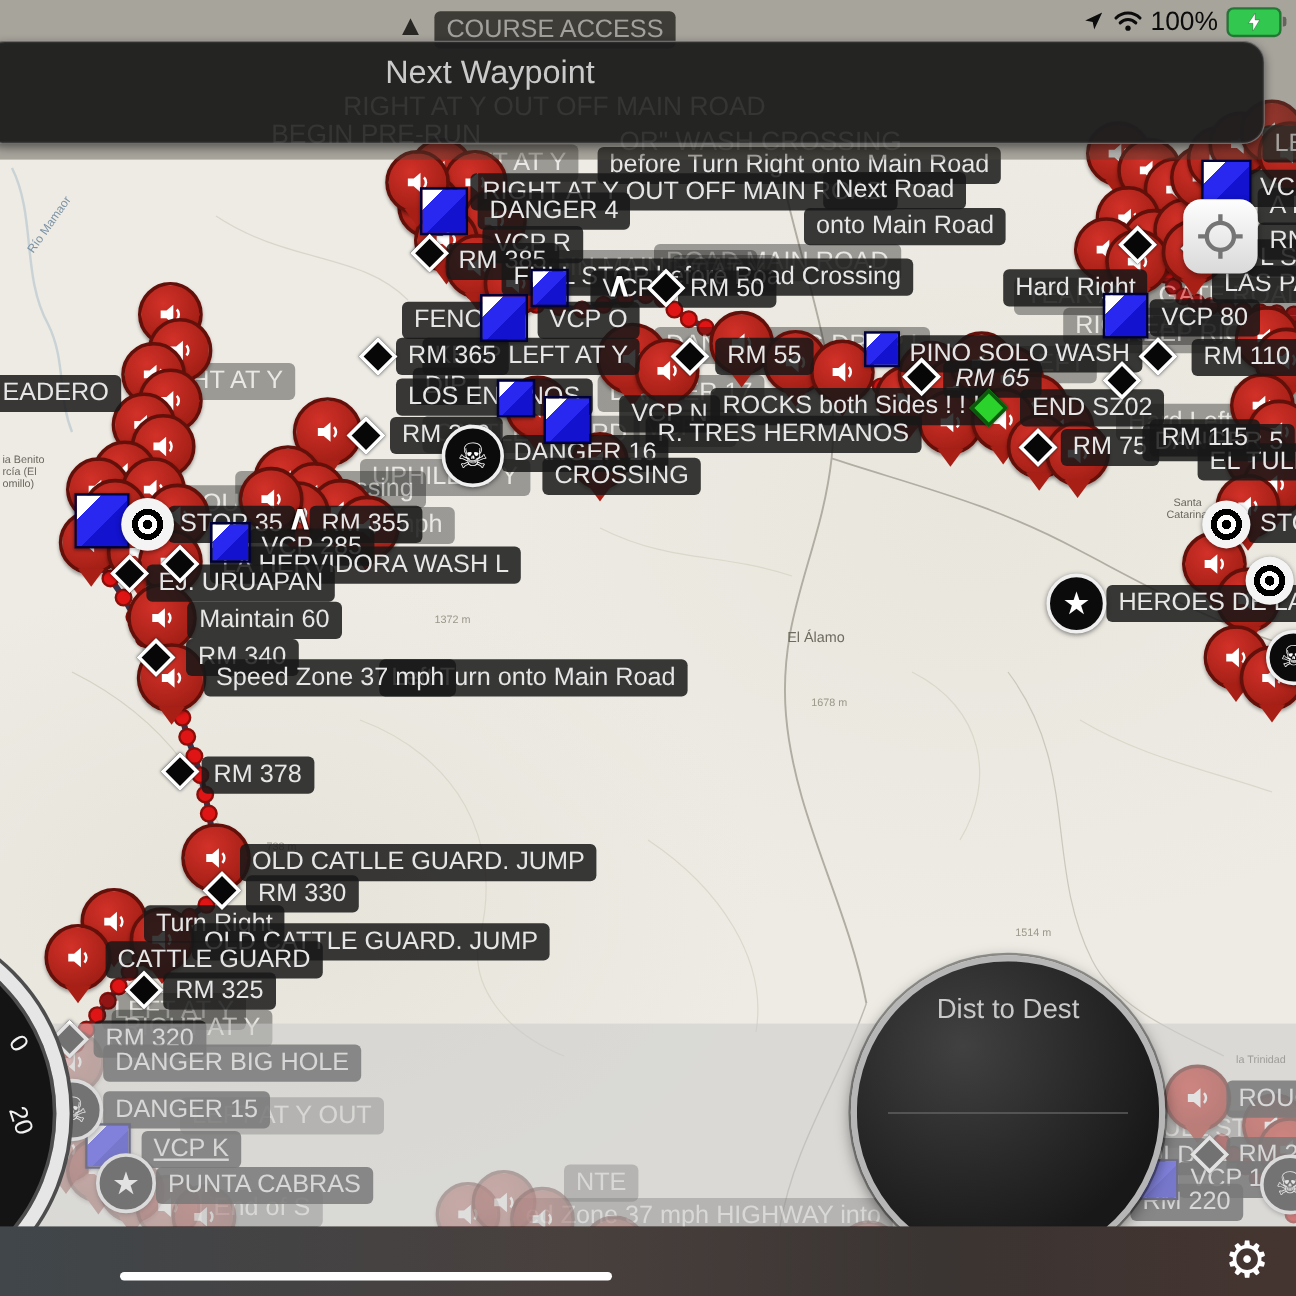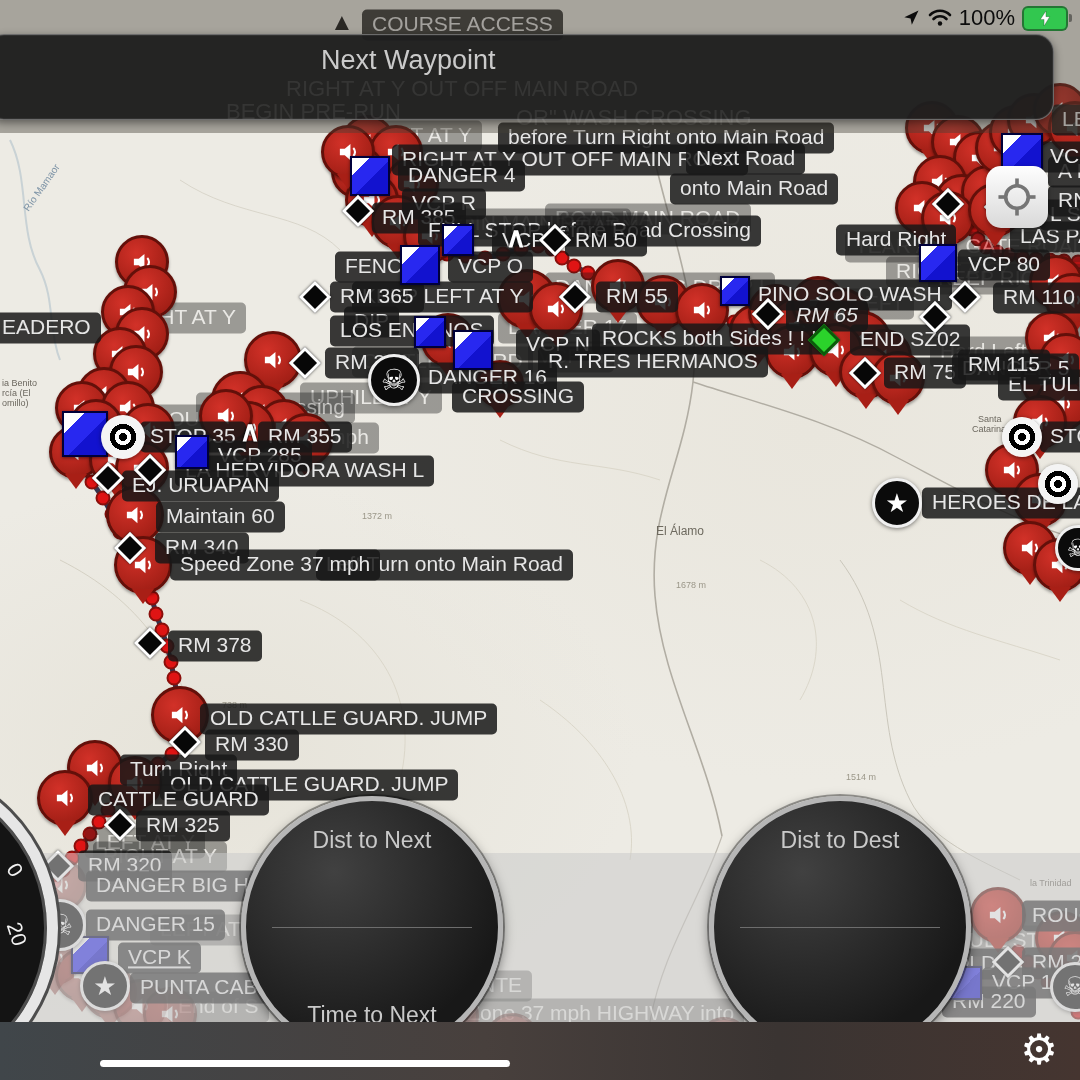--- a/index.html
+++ b/index.html
@@ -974,25 +974,20 @@
       <line x1="8" y1="31" x2="18" y2="31" stroke="#757575" stroke-width="4.5"></line>
       <line x1="44" y1="31" x2="54" y2="31" stroke="#757575" stroke-width="4.5"></line>
     </svg>
   </div>
 
   <div id="compass">
       <span class="cnum" style="left: 270px; top: 84px; transform: rotate(58deg);">0</span>
       <span class="cnum" style="left: 266px; top: 148px; transform: rotate(72deg);">20</span>
     </div>
 
-  <div class="gauge" style="left:241px;top:796px;">
-    <div class="g-top">Dist to Next</div>
-    <div class="g-div"></div>
-    <div class="g-bot">Time to Next</div>
-  </div>
   <div class="gauge" style="left:709px;top:796px;">
     <div class="g-top">Dist to Dest</div>
     <div class="g-div"></div>
   </div>
 
   <div id="bottombar">
     <div id="homebar"></div>
     <div id="gear">⚙</div>
   </div>
 </div>

